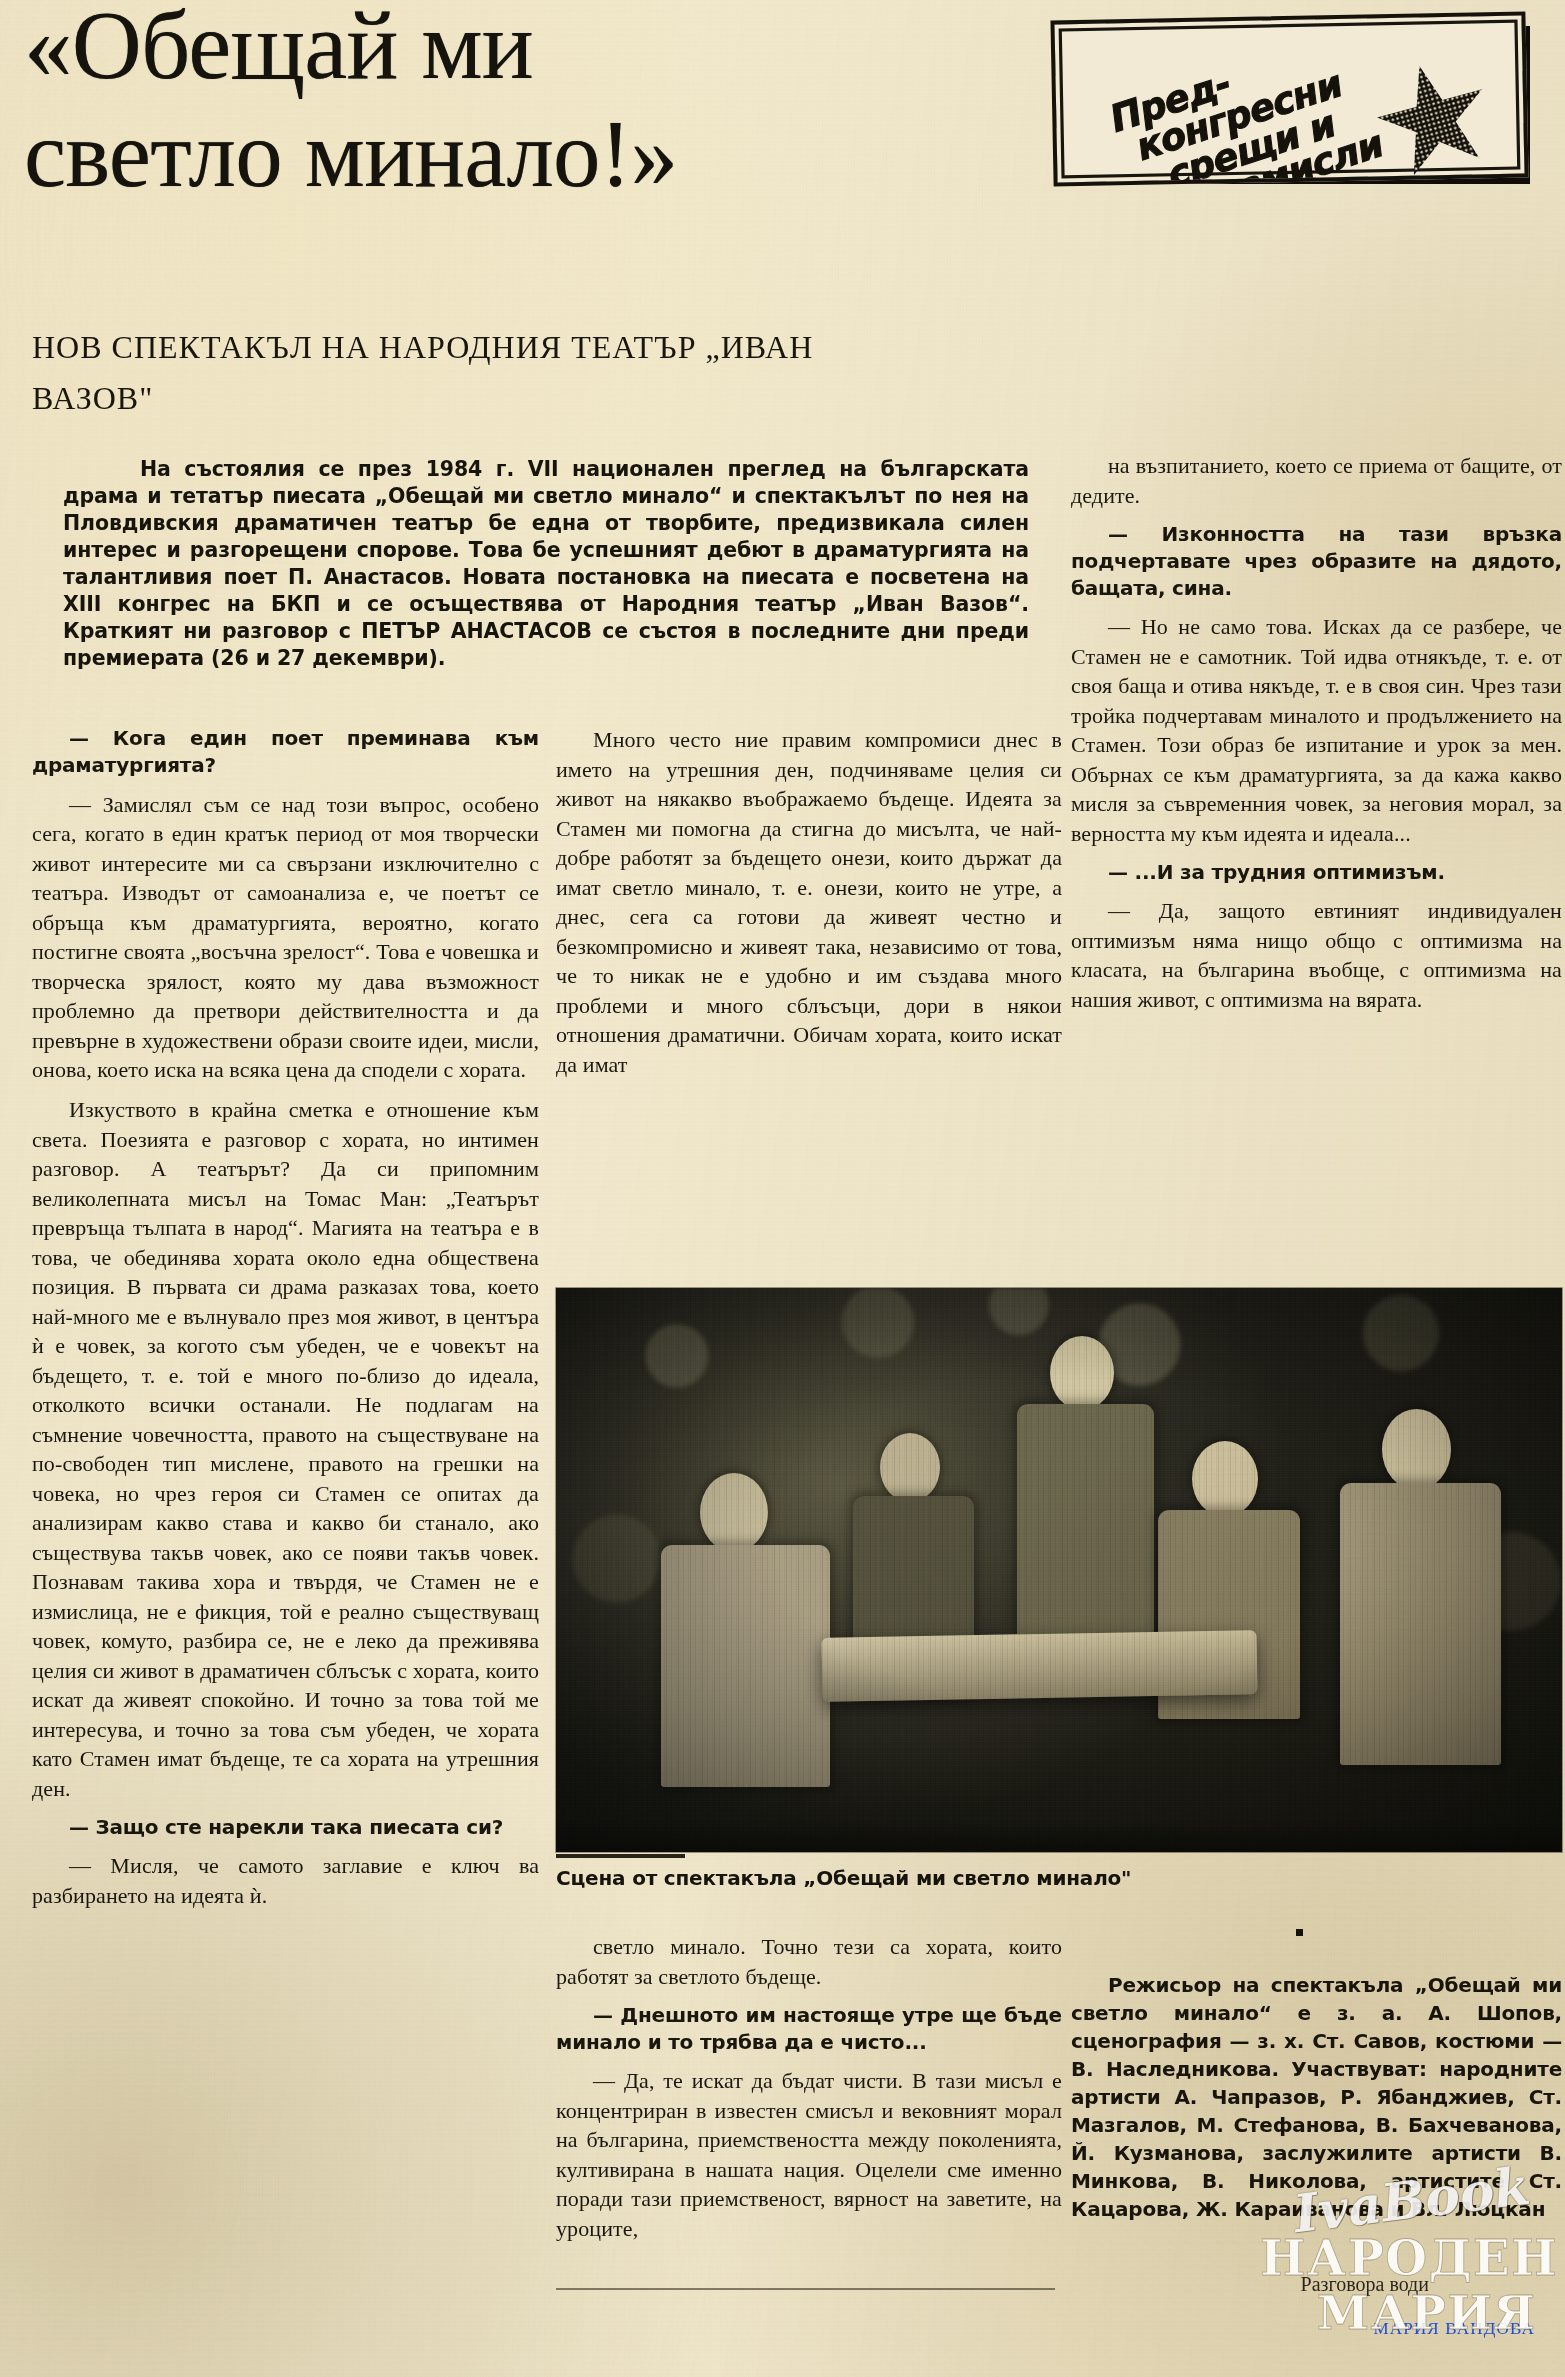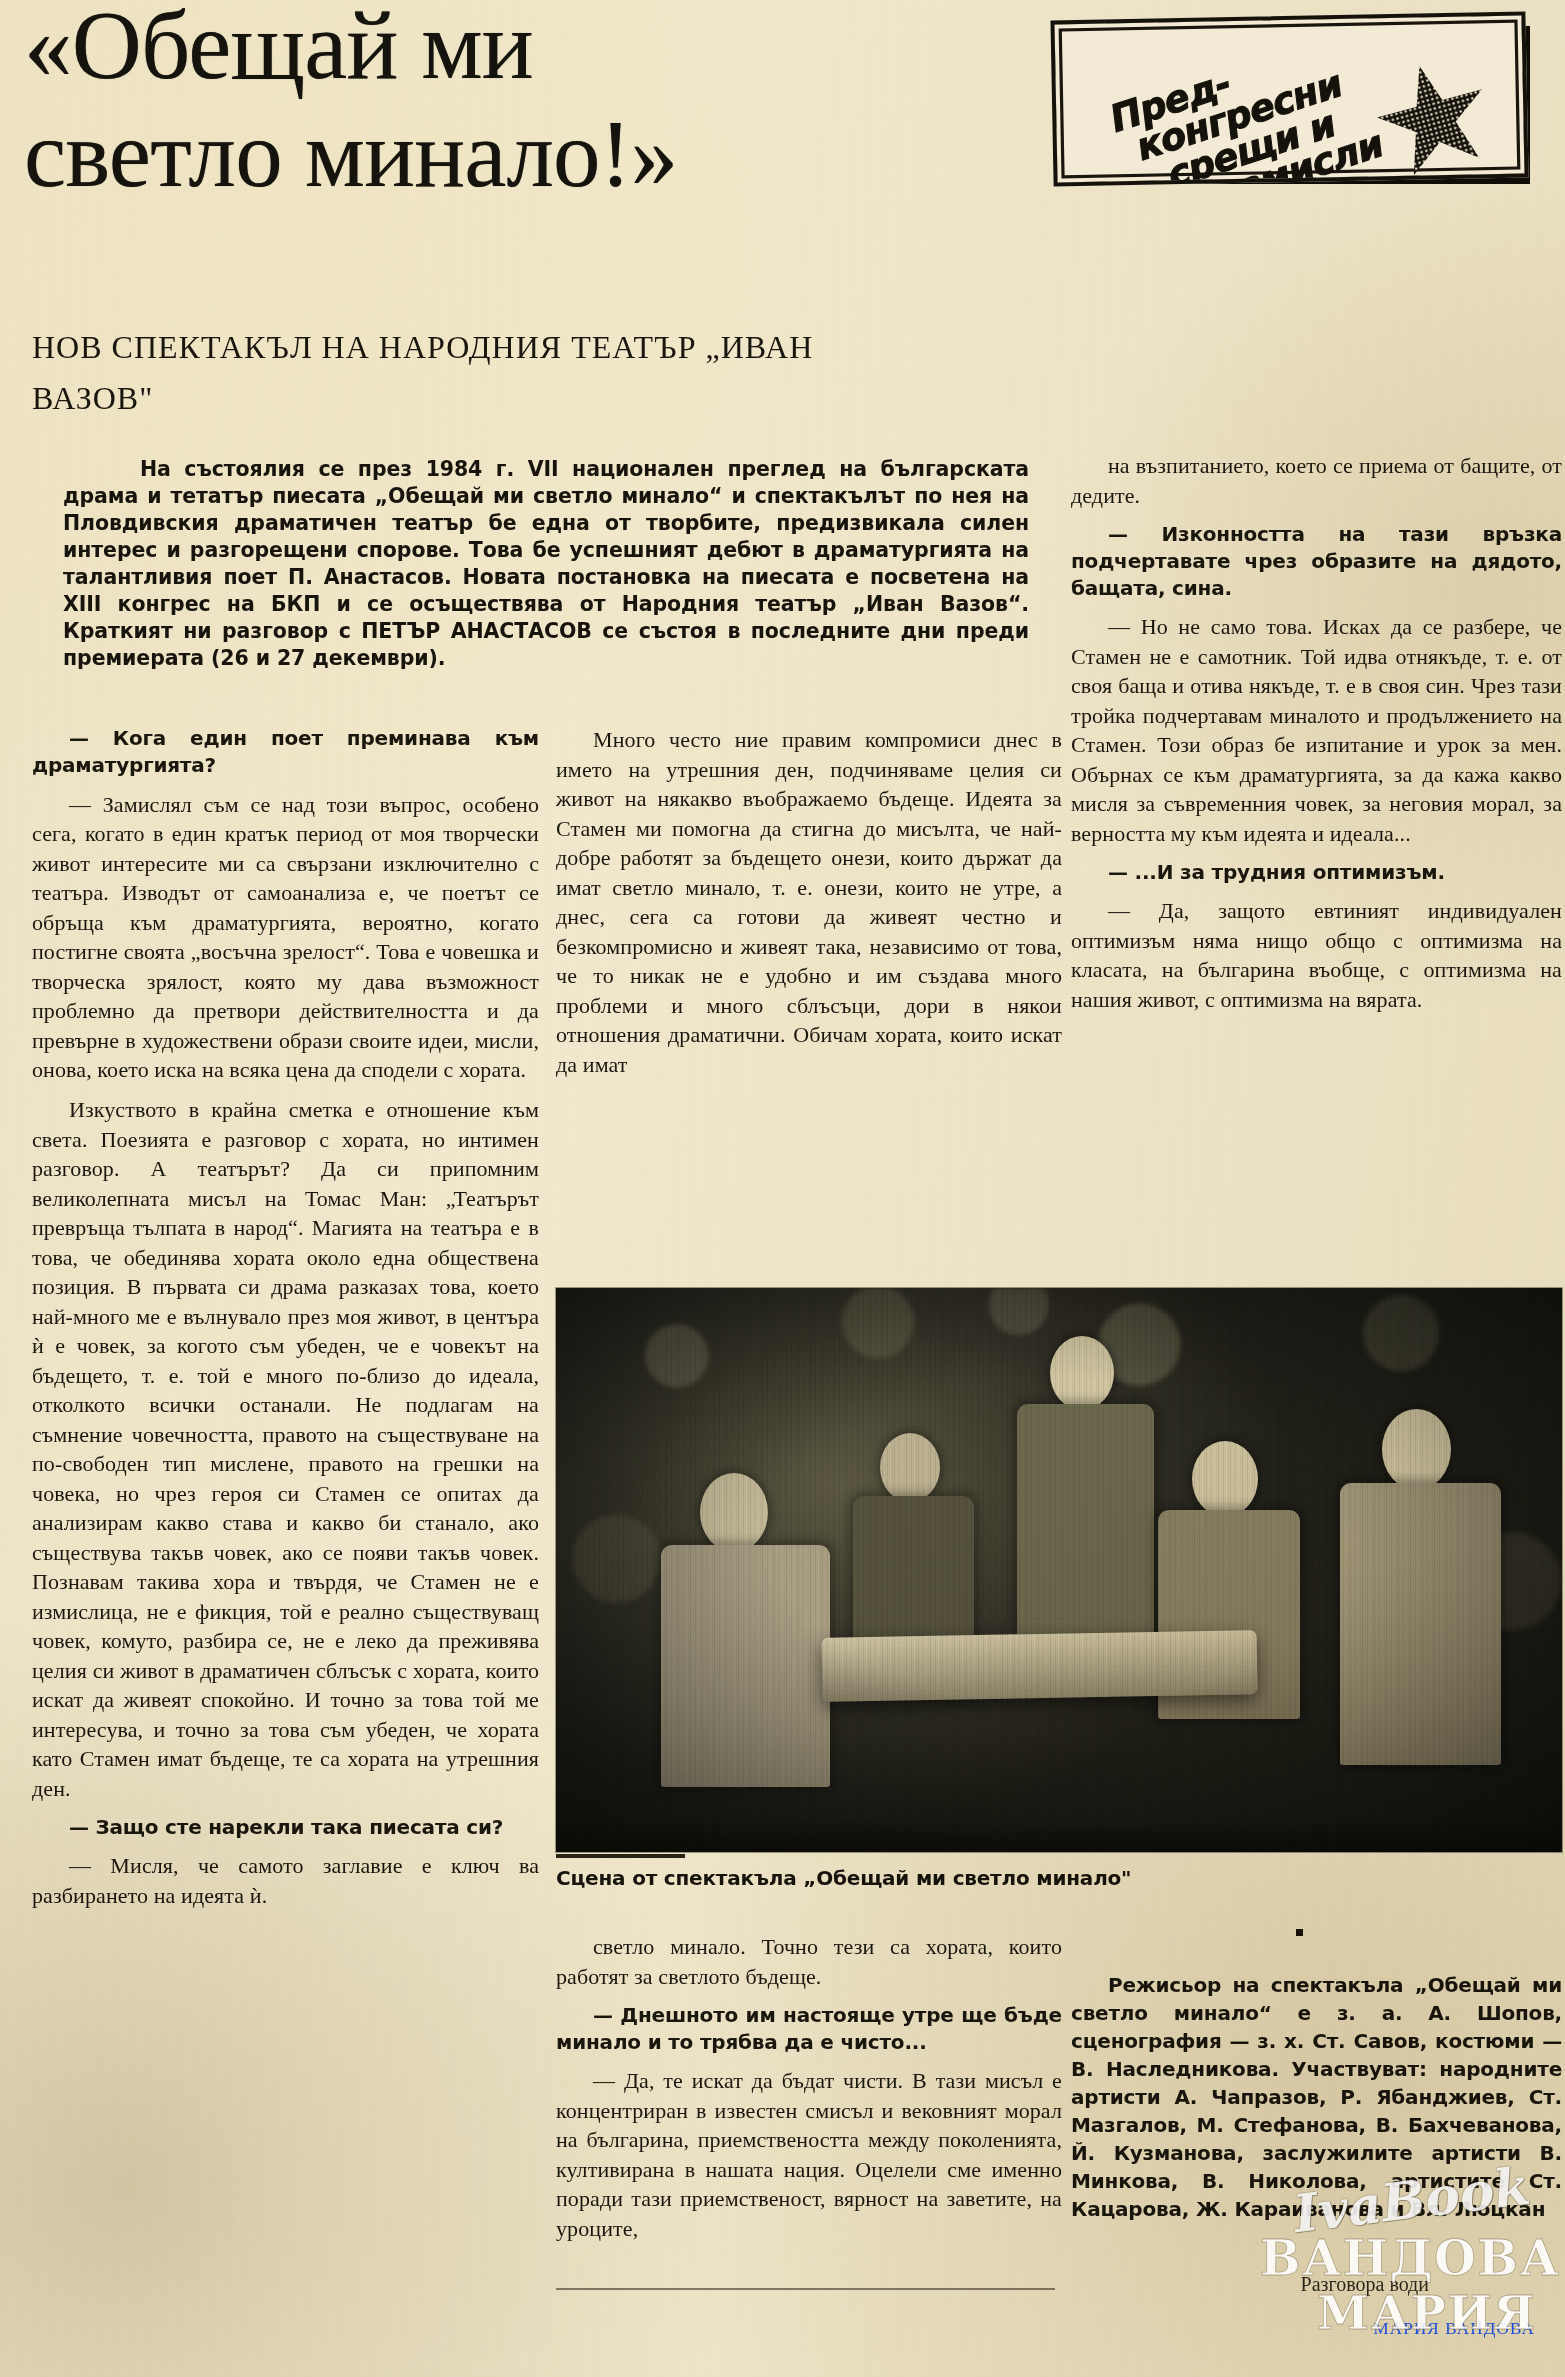--- a/index.html
+++ b/index.html
@@ -330,18 +330,18 @@
     <p class="col3b-body">Режисьор на спектакъла „Обещай ми светло минало“ е з. а. А. Шопов, сценография — з. х. Ст. Савов, костюми — В. Наследникова. Участвуват: народните артисти А. Чапразов, Р. Ябанджиев, Ст. Мазгалов, М. Стефанова, В. Бахчеванова, Й. Кузманова, заслужилите артисти В. Минкова, В. Николова, артистите Ст. Кацарова, Ж. Караиванова и Вл. Люцкан</p>
   </div>
 
   <div class="rule" id="rule-bottom"></div>
 
   <div id="interviewer">Разговора води</div>
   <div id="byline">МАРИЯ ВАНДОВА</div>
 
   <div id="watermark">
     <div id="wm-script">IvaBook</div>
-    <div id="wm-l1">ВАНДОВА</div>
+    <div id="wm-l1">НАРОДЕН</div>
     <div id="wm-l2">МАРИЯ</div>
   </div>
 
 </div>
 
 
 </body></html>

